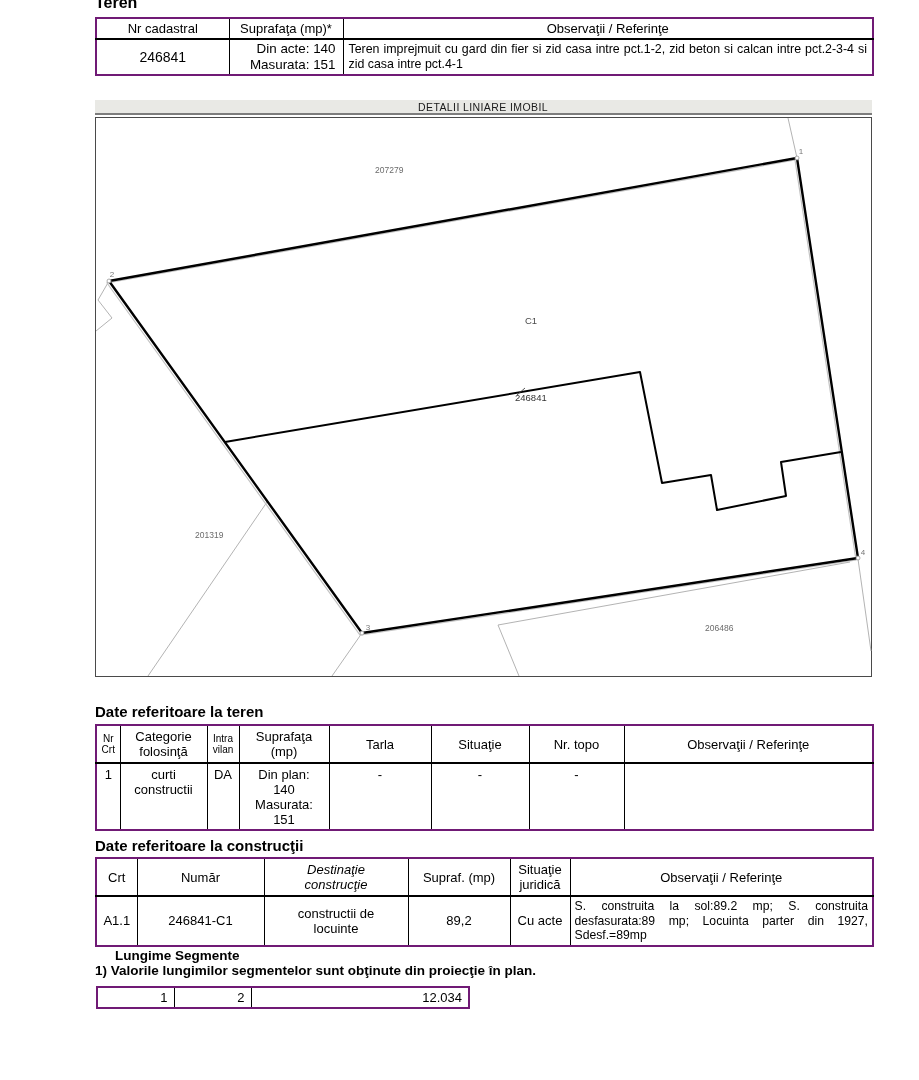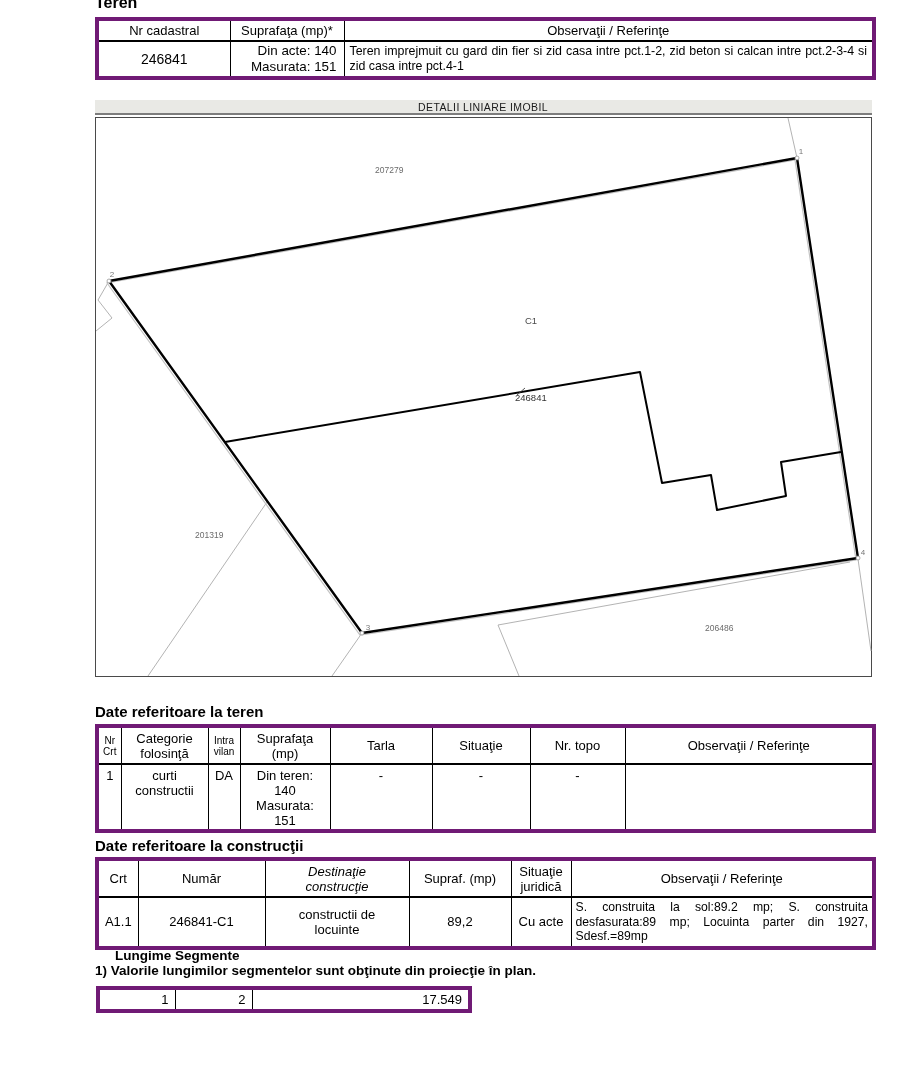--- a/index.html
+++ b/index.html
@@ -6,21 +6,21 @@
   html,body { background:#fff; }
   #page {
     position:relative; width:919px; height:1080px; background:#ffffff;
     overflow:hidden; color:#000;
     font-family:"Liberation Sans", sans-serif;
   }
   .abs { position:absolute; }
   .section-heading { font-size:15px; font-weight:bold; color:#000; }
 
   table { border-collapse:collapse; table-layout:fixed; background:#fff; }
-  table.doc { border:4px solid #701a75; }
+  table.doc { border:2px solid #701a75; }
   table.doc td, table.doc th { border:1px solid #000; font-weight:normal; vertical-align:middle; }
   table.doc tr.hdr td { text-align:center; font-size:13px; line-height:15px; padding:2px 3px; border-bottom:2px solid #000; }
   .small-hdr { font-size:10px !important; line-height:11px !important; }
 
   td.center { text-align:center; }
   td.top { vertical-align:top; }
   .just { text-align:justify; }
 
   
   #teren-table td { font-size:13px; }
@@ -143,21 +143,21 @@
       <td>Tarla</td>
       <td>Situaţie</td>
       <td>Nr. topo</td>
       <td>Observaţii / Referinţe</td>
     </tr>
     <tr class="data" style="height:67px;">
       <td>1</td>
       <td>curti constructii</td>
       <td>DA</td>
       <td>
-        <div>Din teren:</div>
+        <div>Din plan:</div>
         <div>140</div>
         <div>Masurata:</div>
         <div>151</div>
       </td>
       <td>-</td>
       <td>-</td>
       <td>-</td>
       <td></td>
     </tr>
   </tbody>
@@ -204,18 +204,18 @@
   <table class="doc abs" id="segmente-table" style="left:96px; top:986px; width:372px;">
     <colgroup>
         <col style="width:77px">
         <col style="width:77px">
         <col style="width:218px">
       </colgroup>
     <tbody>
     <tr style="height:20px;">
       <td>1</td>
       <td>2</td>
-      <td>17.549</td>
+      <td>12.034</td>
     </tr>
   </tbody>
     </table>
 
 </div>
 
 </body></html>

